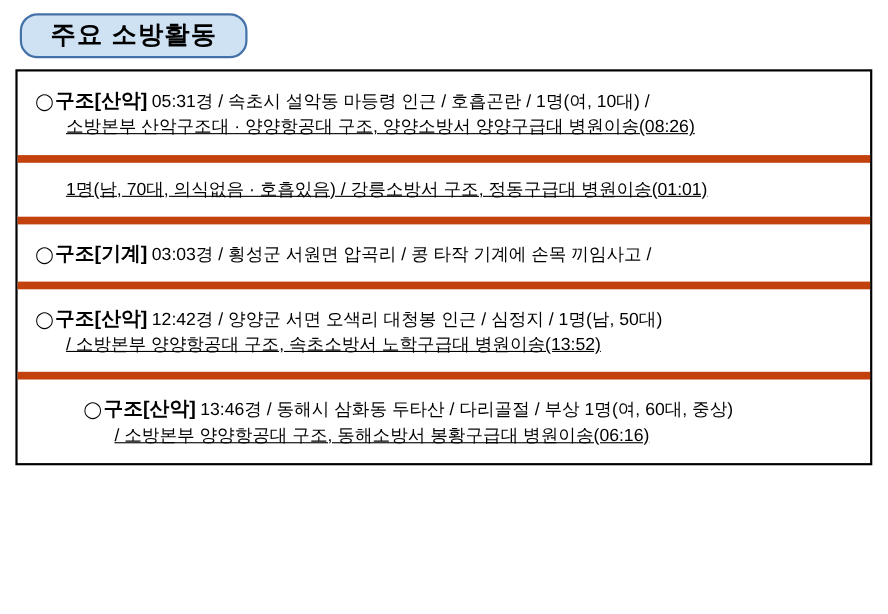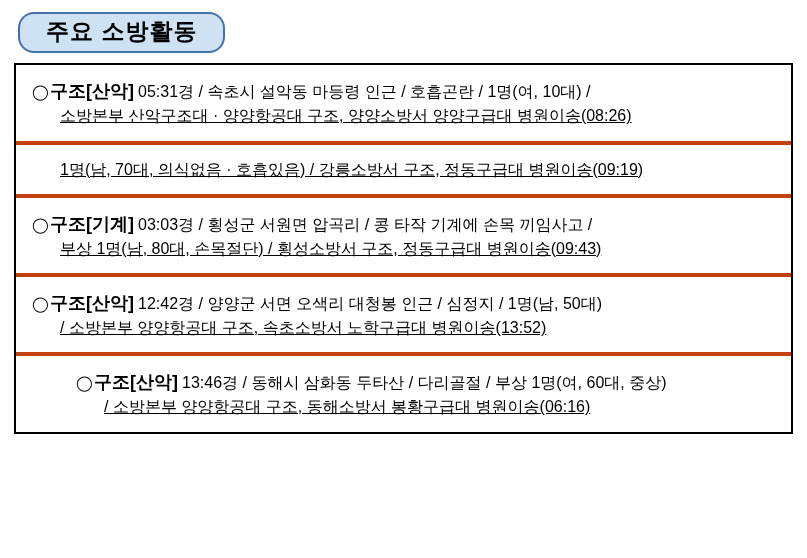--- a/index.html
+++ b/index.html
@@ -37,21 +37,21 @@
   }
   
   .box {
     margin: 0 14px;
     border: 2px solid #000000;
     box-sizing: border-box;
     background: #ffffff;
   }
   .entry {
     padding: 13px 14px 13px 16px;
-    border-bottom: 4px solid #c2410c;
+    border-bottom: 7px solid #c2410c;
   }
   .entry:last-child {
     border-bottom: none;
     margin-left: 44px;
   }
   .entry-line {
     display: block;
     font-size: 16px;
     color: #000000;
     line-height: 1.45;
@@ -93,30 +93,27 @@
       <div class="entry-line">
         <span class="bullet">◯</span><span class="kind">구조[산악]</span><span class="body-text">05:31경 / 속초시 설악동 마등령 인근 / 호흡곤란 / 1명(여, 10대) /</span>
       </div>
       <div class="entry-line second">
         <span class="body-text">소방본부 산악구조대 · 양양항공대 구조, 양양소방서 양양구급대 병원이송(08:26)</span>
       </div>
     </div>
 
     <div class="entry">
       <div class="entry-line second">
-        <span class="body-text">1명(남, 70대, 의식없음 · 호흡있음) / 강릉소방서 구조, 정동구급대 병원이송(09:19)</span>
+        <span class="body-text">1명(남, 70대, 의식없음 · 호흡있음) / 강릉소방서 구조, 정동구급대 병원이송(01:01)</span>
       </div>
     </div>
 
     <div class="entry">
       <div class="entry-line">
         <span class="bullet">◯</span><span class="kind">구조[기계]</span><span class="body-text">03:03경 / 횡성군 서원면 압곡리 / 콩 타작 기계에 손목 끼임사고 /</span>
-      </div>
-      <div class="entry-line second">
-        <span class="body-text">부상 1명(남, 80대, 손목절단) / 횡성소방서 구조, 정동구급대 병원이송(09:43)</span>
       </div>
     </div>
 
     <div class="entry">
       <div class="entry-line">
         <span class="bullet">◯</span><span class="kind">구조[산악]</span><span class="body-text">12:42경 / 양양군 서면 오색리 대청봉 인근 / 심정지 / 1명(남, 50대)</span>
       </div>
       <div class="entry-line second">
         <span class="body-text">/ 소방본부 양양항공대 구조, 속초소방서 노학구급대 병원이송(13:52)</span>
       </div>

